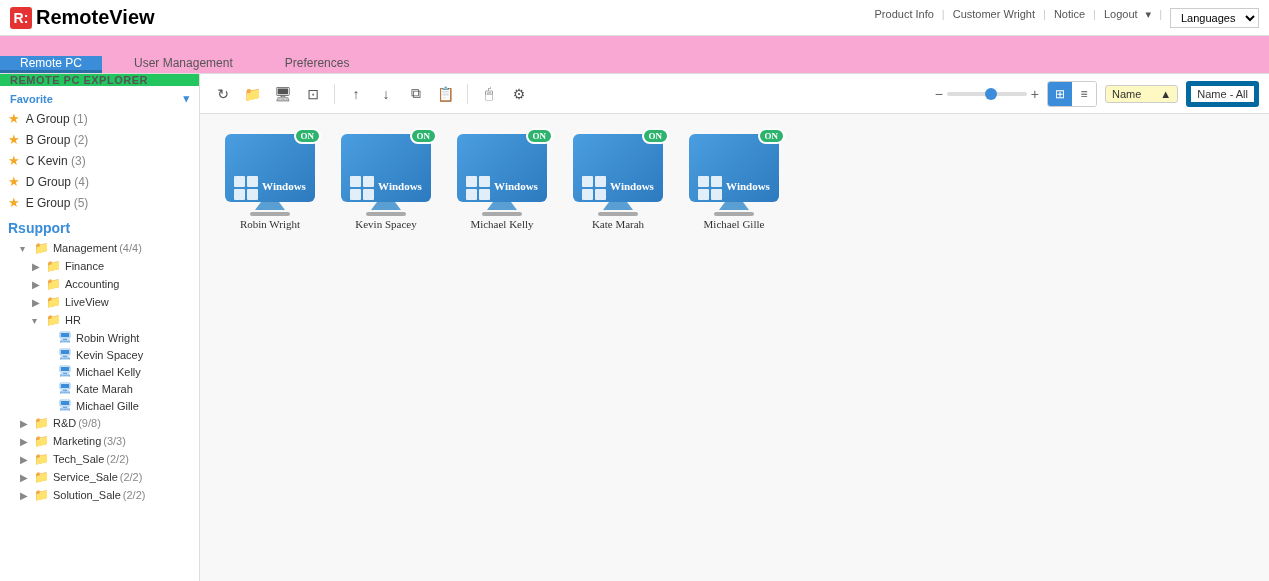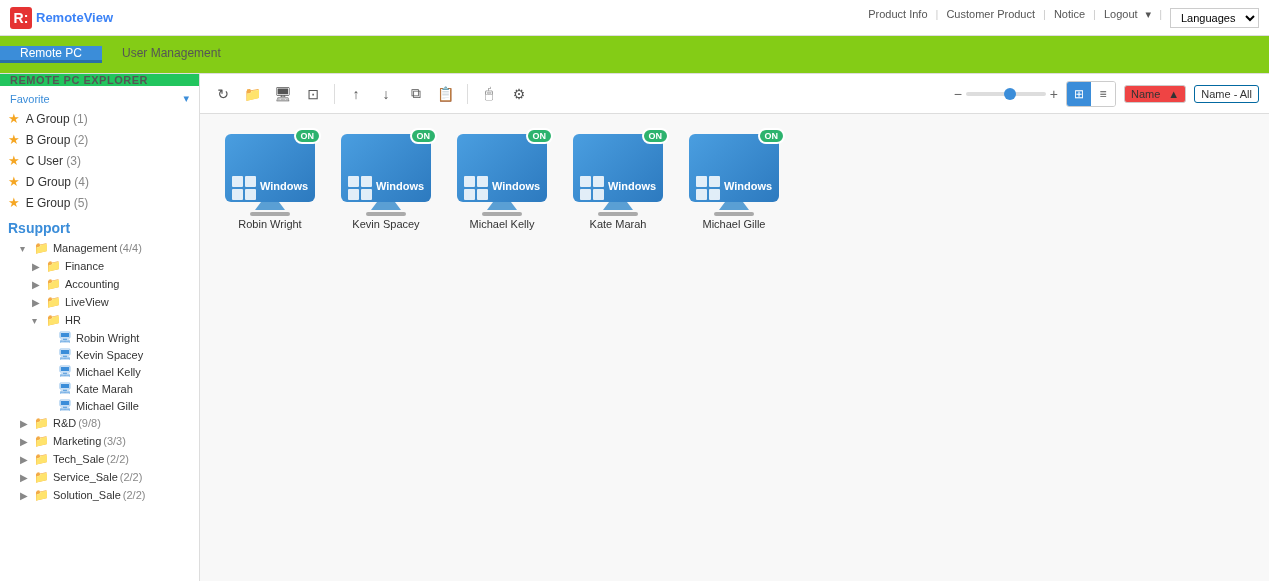--- a/index.html
+++ b/index.html
@@ -28,43 +28,44 @@
       color: #fff;
       width: 22px;
       height: 22px;
       border-radius: 3px;
       display: flex;
       align-items: center;
       justify-content: center;
       font-weight: bold;
       font-size: 14px;
     }
-    .logo-text { color: #3b82f6; font-size: 13px; font-weight: bold; }
+    .logo-text { color: #000000; font-size: 20px; font-weight: bold; }
     .top-links {
       display: flex;
       gap: 8px;
       font-size: 11px;
       color: #666;
     }
     .top-links span { cursor: pointer; color: #555; }
     .top-links .sep { color: #ccc; }
     .lang-select {
       border: 1px solid #ccc;
       padding: 2px 6px;
       font-size: 11px;
       background: #fff;
     }
 
     
     .nav-bar {
-      background: #84cc16;
+      background: #f9a8d4;
       border-bottom: 1px solid #ddd;
       display: flex;
-      align-items: center;
+      align-items: flex-end;
       height: 38px;
+      gap: 12px;
     }
     .nav-tab {
       padding: 0 20px;
       display: flex;
       align-items: center;
       cursor: pointer;
       font-size: 12px;
       color: #555;
       border-bottom: 3px solid transparent;
     }
@@ -93,21 +94,21 @@
       padding: 0 10px;
       font-size: 11px;
       font-weight: bold;
       color: #555;
       letter-spacing: 0.5px;
     }
     .sidebar-section-title {
       padding: 6px 10px 3px;
       font-size: 11px;
       color: #3b8dd9;
-      font-weight: normal;
+      font-weight: bold;
       display: flex;
       align-items: center;
       justify-content: space-between;
     }
     .fav-item {
       display: flex;
       align-items: center;
       padding: 3px 10px 3px 8px;
       cursor: pointer;
       font-size: 12px;
@@ -217,46 +218,47 @@
       justify-content: center;
       cursor: pointer;
       font-size: 12px;
       color: #555;
       background: #fff;
     }
     .view-btn.active { background: #3b8dd9; color: #fff; }
     .sort-dropdown {
       display: flex;
       align-items: center;
-      gap: 8px;
+      gap: 19px;
       border: 1px solid #ccc;
       border-radius: 3px;
       padding: 2px 6px;
       font-size: 11px;
       cursor: pointer;
-      background: #ef4444;
+      background: #fef9c3;
     }
     .filter-dropdown {
       display: flex;
       align-items: center;
-      border: 1px solid #0369a1;
+      border: 5px solid #0369a1;
       border-radius: 3px;
       padding: 2px 6px;
       font-size: 11px;
       cursor: pointer;
       background: #fff;
     }
 
     
     .pc-grid {
       display: flex;
       flex-wrap: wrap;
       padding: 20px;
       gap: 16px;
       overflow-y: auto;
+      font-family: Liberation Serif, serif;
     }
     .pc-card {
       display: flex;
       flex-direction: column;
       align-items: center;
       cursor: pointer;
       width: 100px;
     }
     .pc-monitor-wrap {
       position: relative;
@@ -341,40 +343,43 @@
 <body>
 
 <div class="top-bar">
   <div class="logo">
     <div class="logo-r">R:</div>
     <span class="logo-text">RemoteView</span>
   </div>
   <div class="top-links">
     <span>Product Info</span>
     <span class="sep">|</span>
-    <span>Customer Product</span>
+    <span>Customer Wright</span>
     <span class="sep">|</span>
     <span>Notice</span>
     <span class="sep">|</span>
     <span>Logout</span>
     <span>▾</span>
     <span class="sep">|</span>
     <select class="lang-select">
       <option>Languages</option>
     </select>
   </div>
 </div>
 
 <div class="nav-bar">
   <div class="nav-tab active">
     <span>Remote PC</span>
   </div>
   <div class="nav-tab">
     <span>User Management</span>
   </div>
+  <div class="nav-tab">
+    <span>Preferences</span>
+  </div>
 </div>
 
 <div class="main-layout">
 
   <div class="sidebar">
     <div class="sidebar-header">REMOTE PC EXPLORER</div>
 
     <div class="sidebar-section-title">
       <span>Favorite</span>
       <span>▾</span>
@@ -386,21 +391,21 @@
       <span>A Group</span>
       <span class="fav-count">&nbsp;(1)</span>
         </div>
         <div class="fav-item">
           <span class="star-icon">★</span>
       <span>B Group</span>
       <span class="fav-count">&nbsp;(2)</span>
         </div>
         <div class="fav-item">
           <span class="star-icon">★</span>
-      <span>C User</span>
+      <span>C Kevin</span>
       <span class="fav-count">&nbsp;(3)</span>
         </div>
         <div class="fav-item">
           <span class="star-icon">★</span>
       <span>D Group</span>
       <span class="fav-count">&nbsp;(4)</span>
         </div>
         <div class="fav-item">
           <span class="star-icon">★</span>
       <span>E Group</span>

